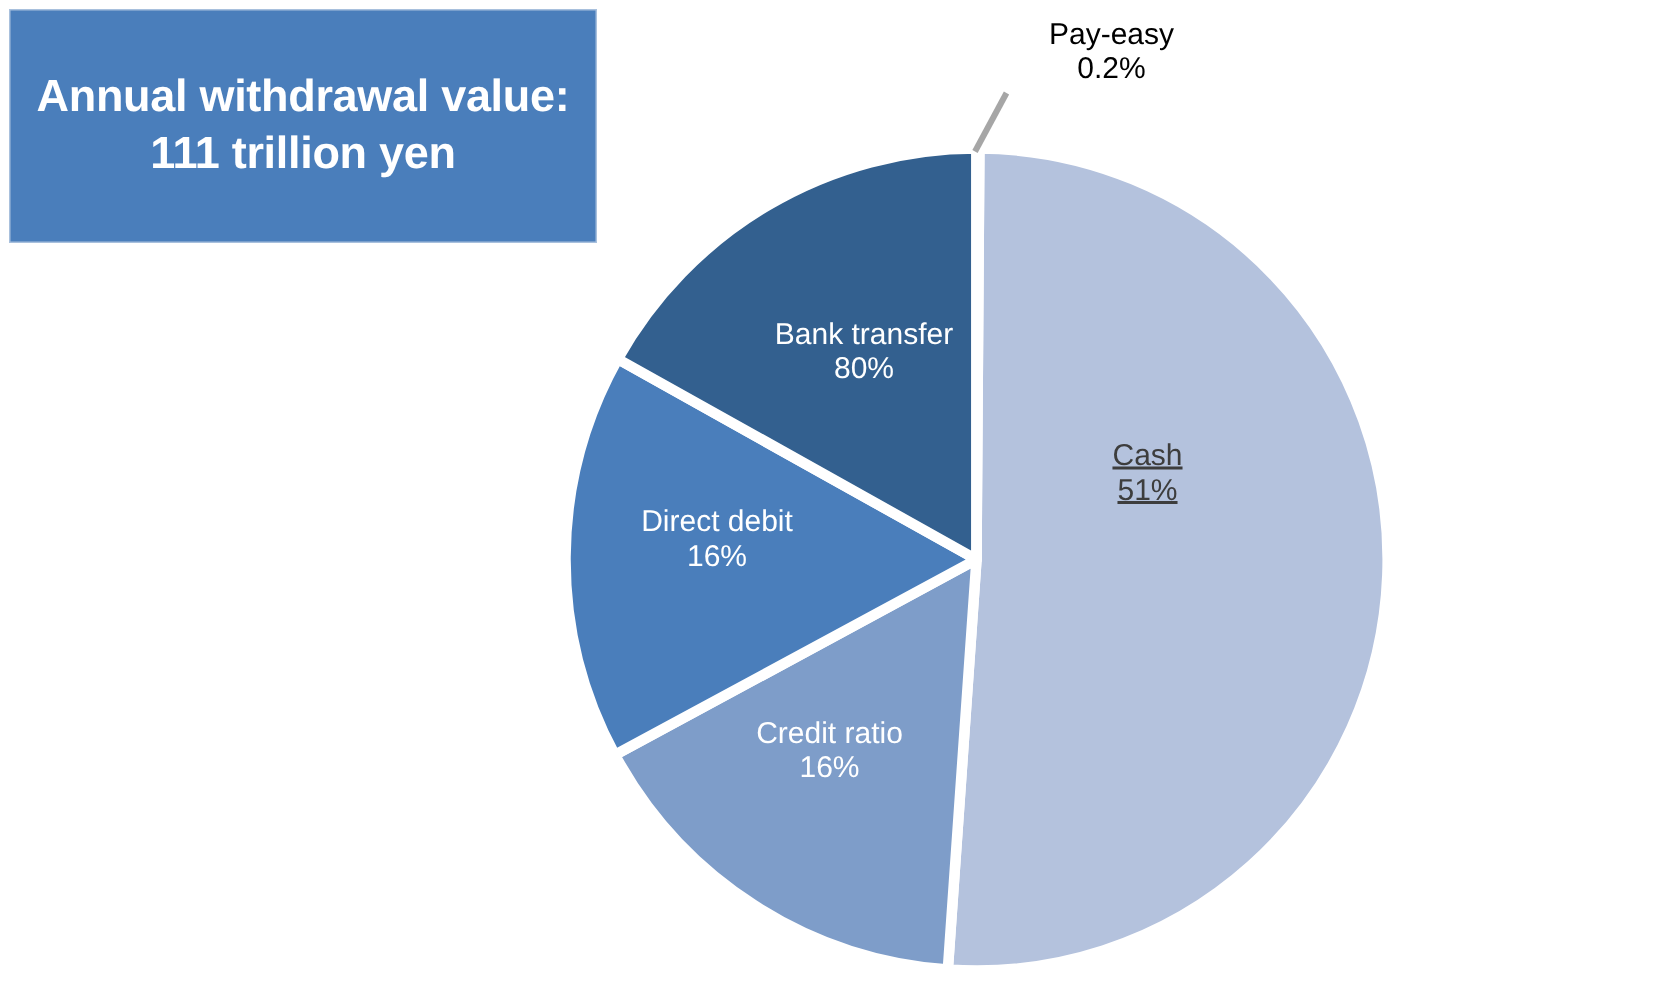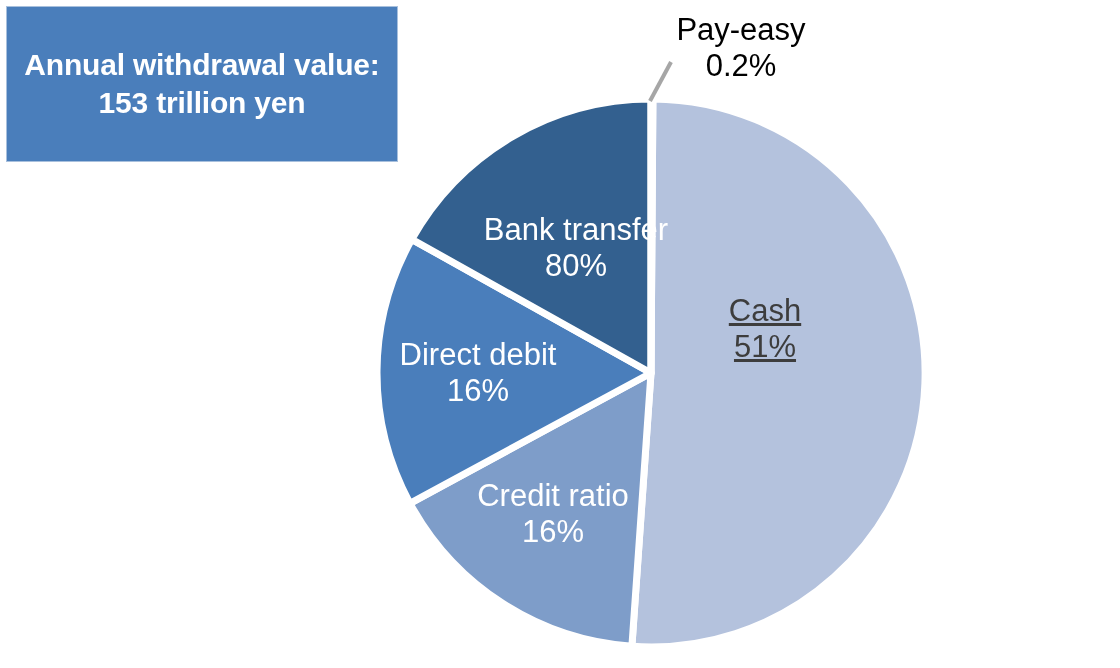--- a/index.html
+++ b/index.html
@@ -56,21 +56,21 @@
     top: 0;
     width: 1120px;
     height: 668px;
     overflow: visible;
   }
 
   
   .slice-label {
     position: absolute;
     text-align: center;
-    font-size: 31px;
+    font-size: 20px;
     font-weight: normal;
     line-height: 1.15;
     white-space: nowrap;
     pointer-events: none;
   }
   .slice-label .lbl-name { display: block; }
   .slice-label .lbl-val  { display: block; }
 
   .label-light { color: #ffffff; }
   .label-dark  { color: #3d3d3d; }
@@ -141,16 +141,16 @@
     <span class="lbl-val">16%</span>
   </div>
 
   <div class="slice-label label-light" id="label-credit-card">
     <span class="lbl-name">Credit ratio</span>
     <span class="lbl-val">16%</span>
   </div>
 
   <div id="annotation-box">
     <span class="ann-line">Annual withdrawal value:</span>
-    <span class="ann-line">153 trillion yen</span>
+    <span class="ann-line">111 trillion yen</span>
   </div>
 
 </div>
 
 </body></html>

